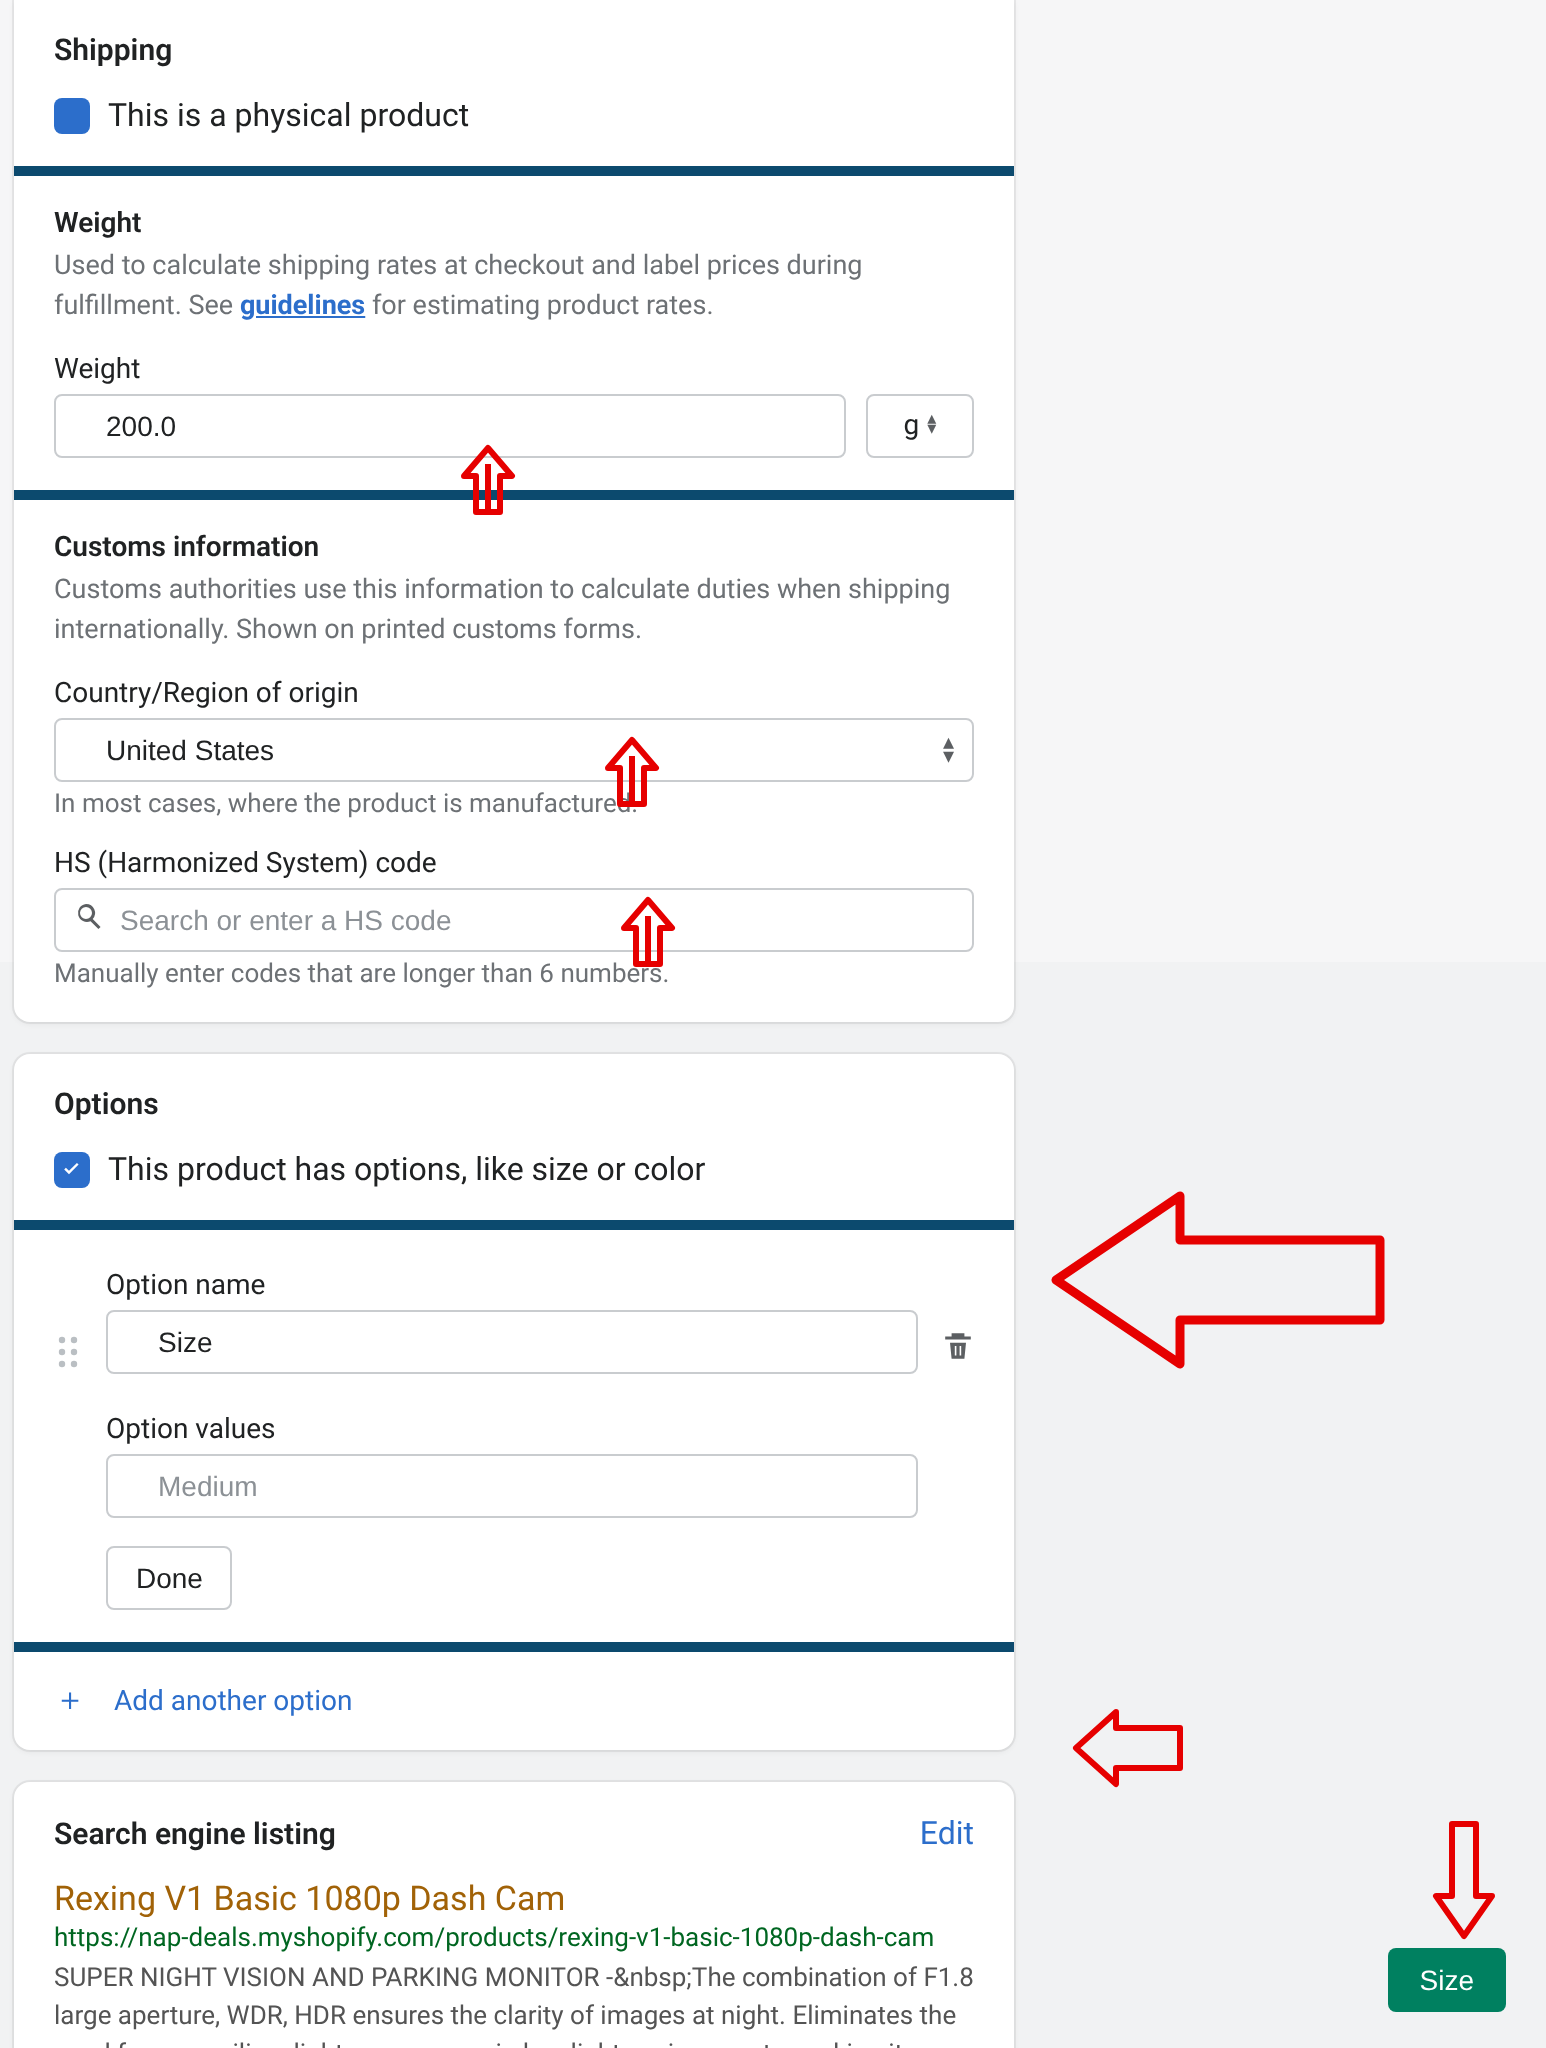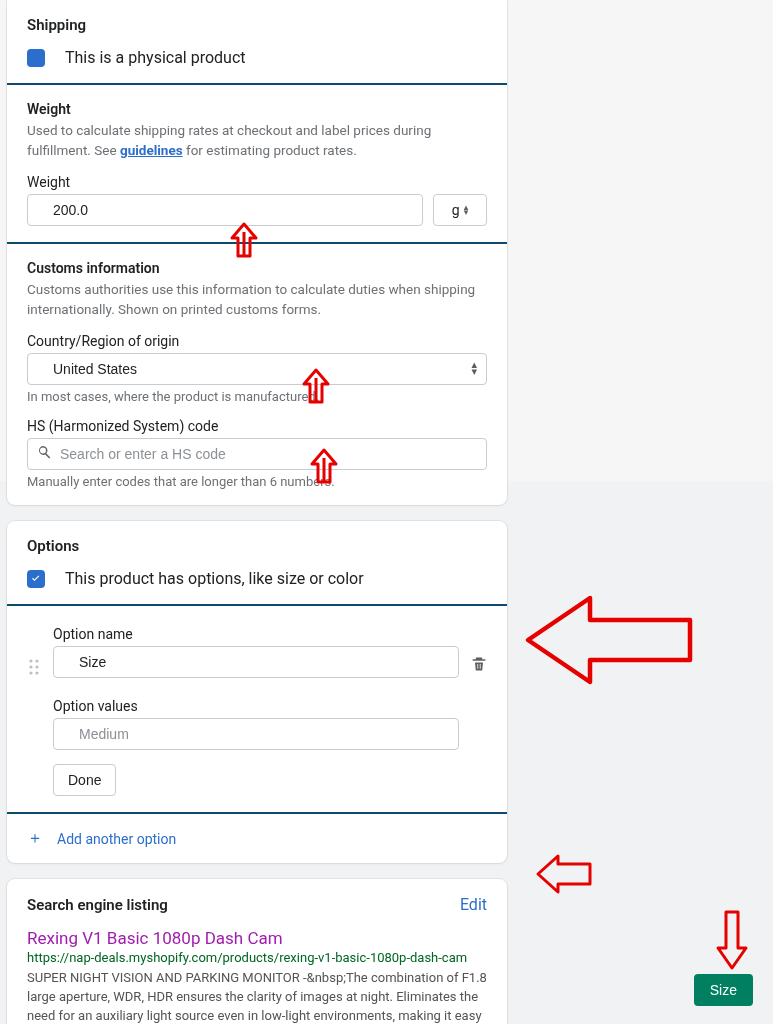--- a/index.html
+++ b/index.html
@@ -14,28 +14,28 @@
   }
   .card {
     background: #fff;
     border-radius: 8px;
     box-shadow: 0 0 0 1px rgba(0,0,0,0.06), 0 1px 3px rgba(0,0,0,0.06);
     margin: 0 0 16px 7px;
     width: 500px;
   }
   .card-top { margin-top: 0; border-top-left-radius: 0; border-top-right-radius: 0;}
   .section { padding: 16px 20px; }
-  .hr { border-top: 2px solid #0c4a6e; }
+  .hr { border-top: 5px solid #0c4a6e; }
   .section-title { font-size: 15px; font-weight: 600; margin-bottom: 14px; }
   .section-sub { font-size: 14px; font-weight: 600; margin-bottom: 4px; color:#202223;}
   .desc { font-size: 13.5px; color: #6d7175; line-height: 1.45; }
   .desc a { color: #2c6ecb; text-decoration: underline; font-weight: bold; }
   .label { font-size: 14px; color: #202223; margin-bottom: 4px; display:block;}
   .help { font-size: 13px; color: #6d7175; margin-top: 4px;}
-  .check-row { display: flex; align-items: center; gap: 20px; text-align: center; }
+  .check-row { display: flex; align-items: center; gap: 9px; text-align: center; }
   .cbx { width: 18px; height: 18px; border-radius: 4px; display:flex; align-items:center; justify-content:center;}
   .cbx-blue-solid { background:#2c6ecb; }
   .cbx-blue-check { background:#2c6ecb; }
   .cbx svg { width:12px; height:12px; fill:#fff; }
   .text-input, .select {
     width: 100%;
     border: 1px solid #c9cccf;
     border-radius: 4px;
     padding: 7px 25px;
     font-size: 14px;
@@ -71,21 +71,21 @@
   .trash { color:#5c5f62; margin-top:30px; cursor:pointer;}
   .btn {
     border:1px solid #c9cccf; background:#fff; border-radius:4px;
     padding:7px 14px; font-size:14px; cursor:pointer; color:#202223;
   }
   .add-option { display:flex; align-items:center; gap:14px; padding:14px 20px;}
   .add-option .plus { color:#2c6ecb; font-size:16px; font-weight:400;}
   .add-option .lbl { color:#2c6ecb; font-size:14px;}
   .seo-head { display:flex; justify-content:space-between; align-items:center; margin-bottom:14px;}
   .seo-edit { color:#2c6ecb; font-size:16px; cursor:pointer;}
-  .seo-title { color:#a21caf; font-size:17px; margin-bottom:2px;}
+  .seo-title { color:#a16207; font-size:17px; margin-bottom:2px;}
   .seo-url { color:#006621; font-size:13px; margin-bottom:4px;}
   .seo-desc { color:#545454; font-size:13px; line-height:1.45;}
   .save-btn {
     position:absolute; right:20px; bottom:18px;
     background:#008060; color:#fff; border:none; border-radius:4px;
     padding:8px 16px; font-size:14px; font-weight:500; cursor:pointer;
   }
   
   .arrow { position:absolute; pointer-events:none; }
   .arrow path { fill:none; stroke:#e60000; stroke-width:3; stroke-linejoin:round;}

